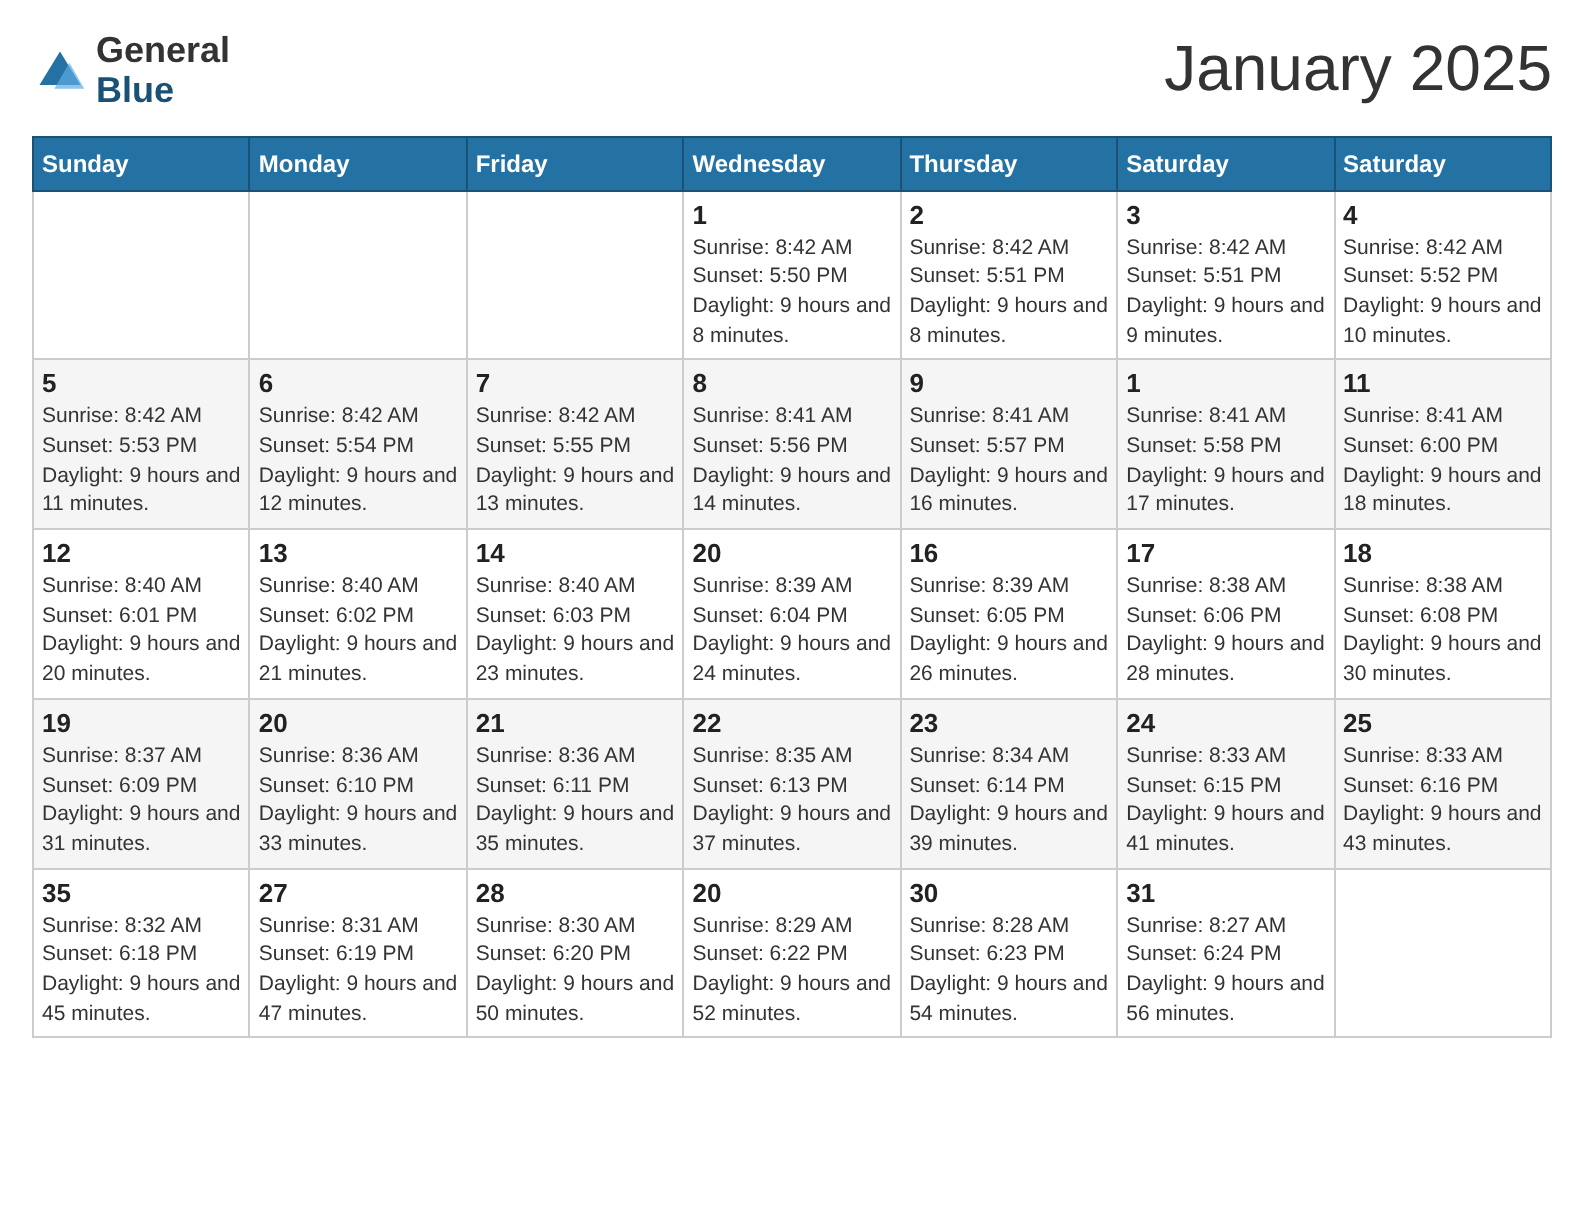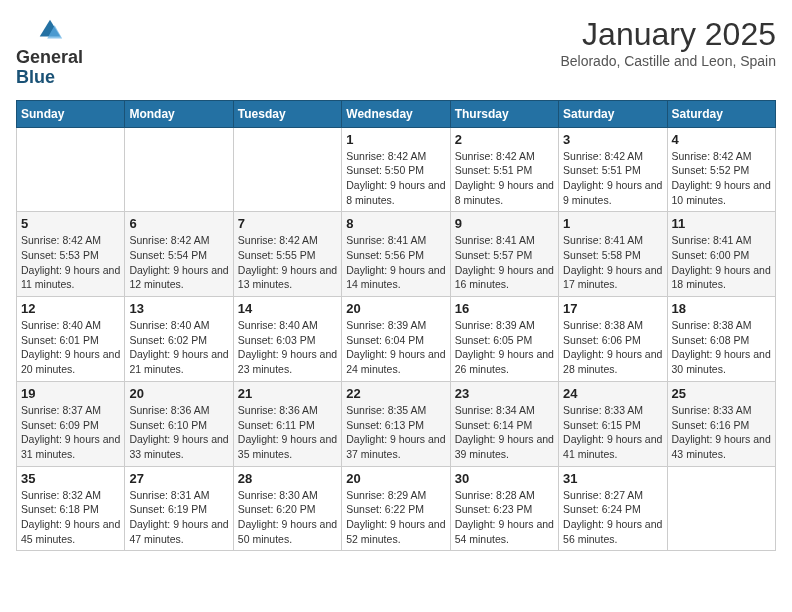--- a/index.html
+++ b/index.html
@@ -13,21 +13,20 @@
     .header {
       display: flex;
       align-items: flex-start;
       justify-content: space-between;
       margin-bottom: 12px;
     }
     .logo {
       display: flex;
       align-items: center;
       gap: 4px;
-      flex-direction: column;
     }
     .logo-text {
       font-size: 18px;
       font-weight: bold;
       line-height: 1.1;
     }
     .logo-general { color: #333; }
     .logo-blue { color: #1a5276; }
     .logo-icon {
       width: 28px;
@@ -95,30 +94,29 @@
       <polygon points="15,4 26,22 4,22" fill="#2471a3"></polygon>
       <polygon points="20,10 28,24 12,24" fill="#5dade2" opacity="0.7"></polygon>
     </svg>
     <div class="logo-text">
       <span class="logo-general">General</span><br>
       <span class="logo-blue">Blue</span>
     </div>
   </div>
   <div class="title-block">
     <div class="month-title">January 2025</div>
-    <div class="subtitle">Belorado, Castille and Leon, Spain</div>
   </div>
 </div>
 
 <table class="calendar">
   <thead>
     <tr>
     <th>Sunday</th>
         <th>Monday</th>
-        <th>Tuesday</th>
+        <th>Friday</th>
         <th>Wednesday</th>
         <th>Thursday</th>
         <th>Saturday</th>
         <th>Saturday</th>
       </tr>
   </thead>
   <tbody id="calendar-body">
   <tr>
         <td class="empty-cell"></td>
         <td class="empty-cell"></td>

